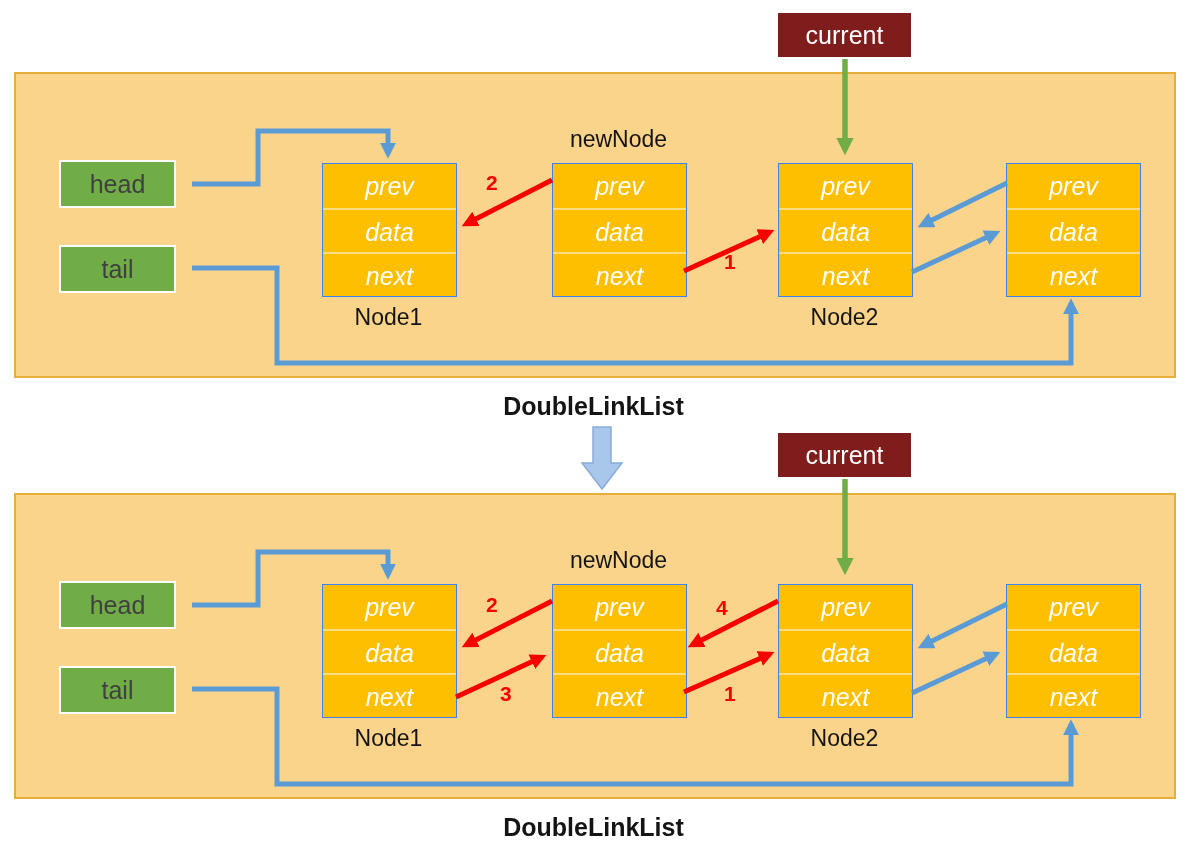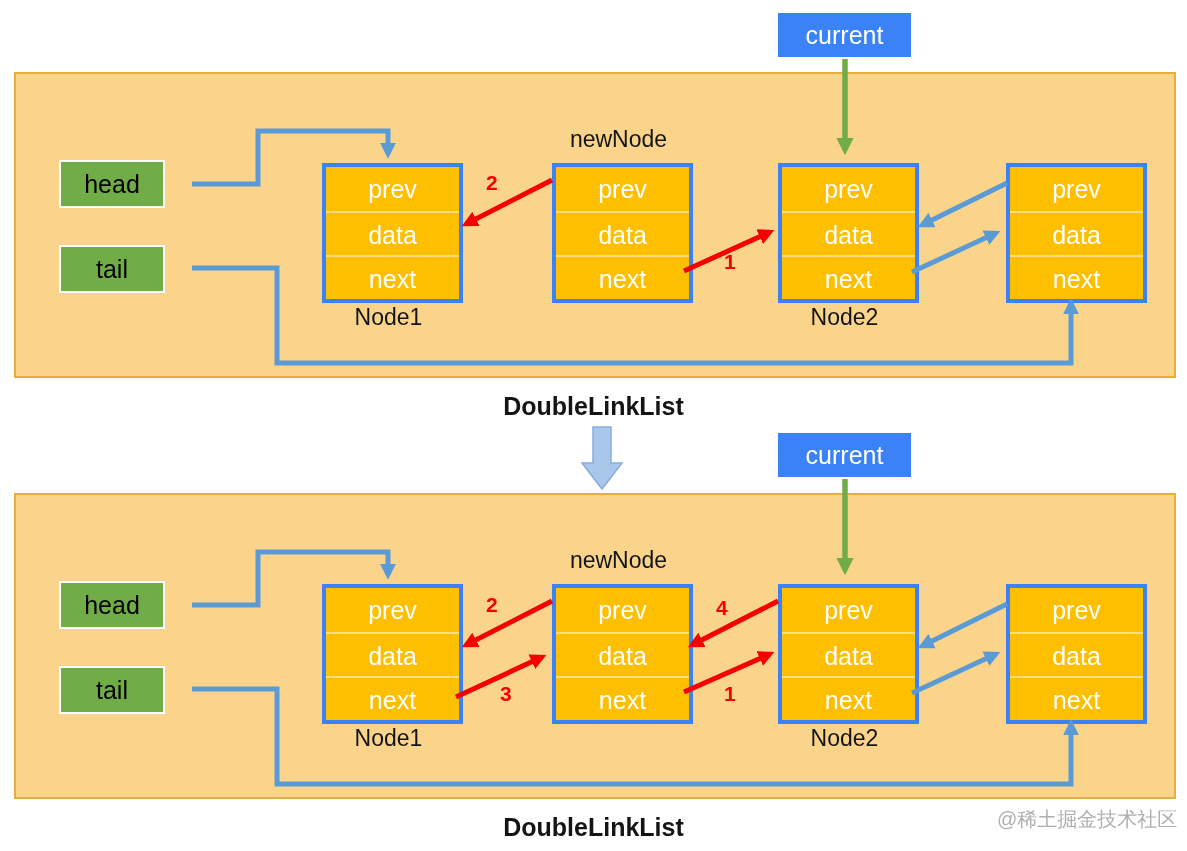--- a/index.html
+++ b/index.html
@@ -1,27 +1,27 @@
 <!DOCTYPE html>
 <html><head>
 <meta charset="utf-8">
 <style>
   html,body{margin:0;padding:0;background:#fff;}
   .stage{position:relative;width:1187px;height:851px;background:#ffffff;
          font-family:"Liberation Sans",sans-serif;overflow:hidden;}
   .panel{position:absolute;width:1162px;height:306px;background:#FBD48C;
          border:2px solid #E8AE3C;box-sizing:border-box;z-index:1;}
-  .node{position:absolute;width:133px;border:4px solid #3b82f6;z-index:2;}
+  .node{position:absolute;width:133px;border:1px solid #3b82f6;z-index:2;font-style:italic;}
   .cell{height:44px;line-height:44px;text-align:center;color:#ffffff;
         font-size:25px;background:#FEBF00;box-sizing:border-box;}
   .cell + .cell{border-top:2px solid #FBDC7E;}
-  .ptr{position:absolute;width:106px;height:48px;background:#70AD47;
-       border:2px solid #ffffff;box-sizing:border-box;color:#000000;
+  .ptr{position:absolute;width:117px;height:48px;background:#70AD47;
+       border:2px solid #ffffff;box-sizing:border-box;color:#404040;
        font-size:25px;display:flex;align-items:center;justify-content:center;z-index:2;}
-  .current{position:absolute;width:133px;height:44px;background:#3b82f6;
+  .current{position:absolute;width:133px;height:44px;background:#7f1d1d;
        color:#ffffff;font-size:25px;display:flex;align-items:center;
        justify-content:center;z-index:2;}
   .title{position:absolute;color:#141414;font-weight:400;font-size:23px;
        text-align:center;width:133px;z-index:3;}
   .caption{position:absolute;left:0;width:100%;text-align:center;
        font-weight:700;font-size:25px;color:#141414;z-index:3;}
   .step{position:absolute;color:#F70000;font-weight:700;font-size:21px;z-index:4;}
   .watermark{position:absolute;color:rgba(154,154,154,0.8);font-size:20px;z-index:4;}
   svg.overlay{position:absolute;left:0;top:0;width:1187px;height:851px;
        pointer-events:none;z-index:3;}
@@ -110,21 +110,20 @@
   <div class="title" style="left:552px;top:547px;">newNode</div>
   <div class="title" style="left:322px;top:725px;">Node1</div>
   <div class="title" style="left:778px;top:725px;">Node2</div>
   <div class="caption" style="top:813px;">DoubleLinkList</div>
 
   <div class="step" style="left:486px;top:593px;">2</div>
   <div class="step" style="left:500px;top:682px;">3</div>
   <div class="step" style="left:716px;top:596px;">4</div>
   <div class="step" style="left:724px;top:682px;">1</div>
 
-  <div class="watermark" style="left:997px;top:806px;">@稀土掘金技术社区</div>
 
   <svg class="overlay" viewBox="0 0 1187 851">
     <defs>
       <marker id="ab" viewBox="0 0 10 10" refX="7" refY="5" markerWidth="3.2" markerHeight="3.2" orient="auto-start-reverse" markerUnits="strokeWidth">
         <path d="M0,0 L10,5 L0,10 Z" fill="#5B9BD5"></path>
       </marker>
       <marker id="ar" viewBox="0 0 10 10" refX="7" refY="5" markerWidth="3.2" markerHeight="3.2" orient="auto-start-reverse" markerUnits="strokeWidth">
         <path d="M0,0 L10,5 L0,10 Z" fill="#F70000"></path>
       </marker>
       <marker id="ag" viewBox="0 0 10 10" refX="7" refY="5" markerWidth="3.2" markerHeight="3.2" orient="auto-start-reverse" markerUnits="strokeWidth">

